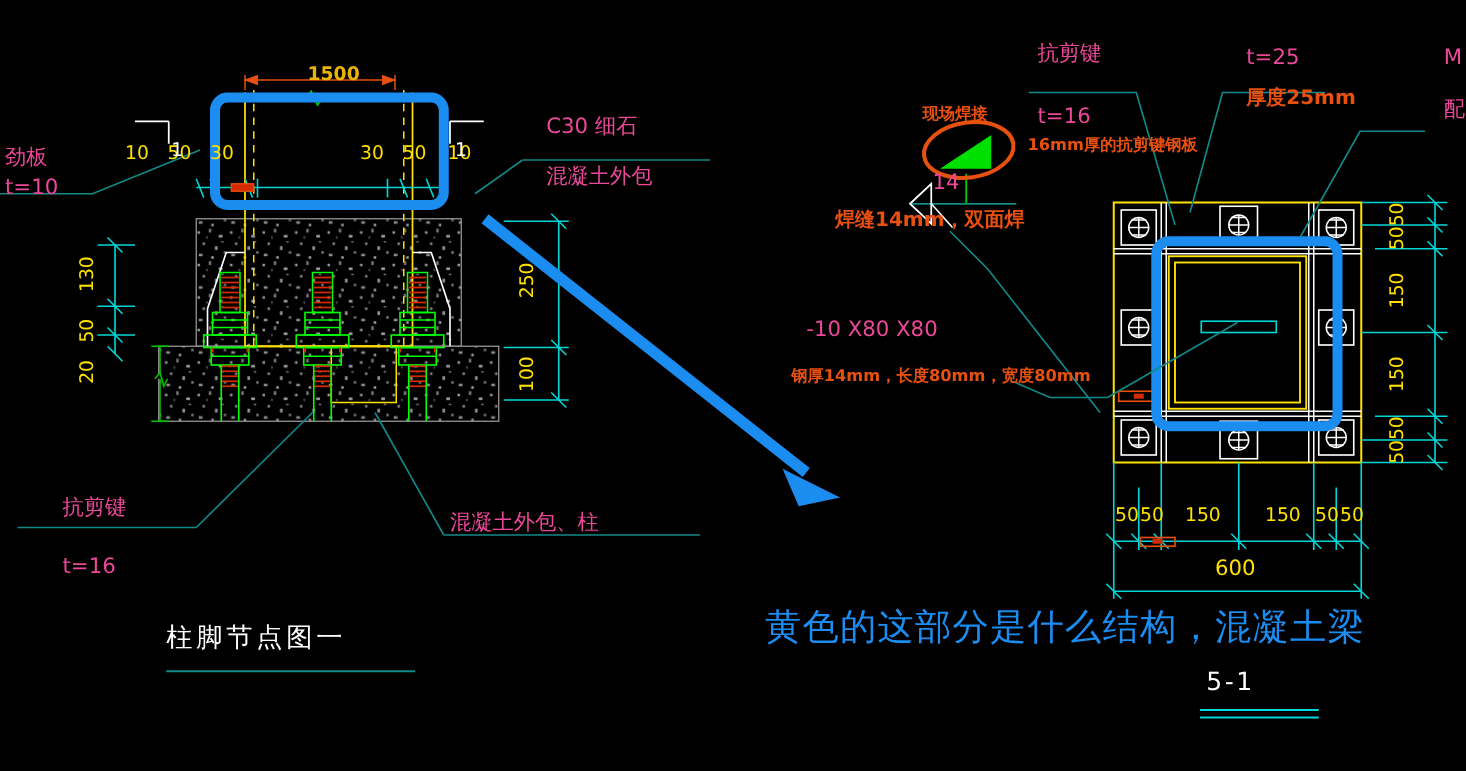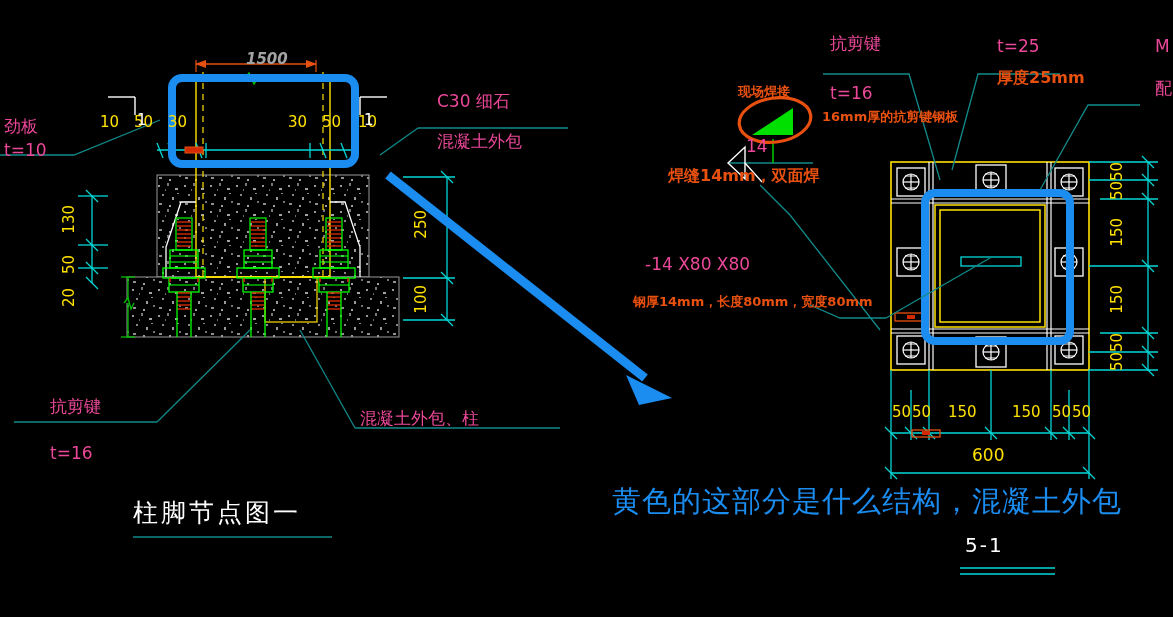--- a/index.html
+++ b/index.html
@@ -10,21 +10,21 @@
 
   .txt{position:absolute;white-space:pre;line-height:1;}
 
   .dimnum{font-size:15px;color:#ffe100;letter-spacing:0px;}
   .dimnum-v{font-size:15px;color:#ffe100;
             writing-mode:vertical-rl;transform:rotate(180deg);}
   .lbl{font-size:17px;color:#ec4899;}
   .lbl-sm{font-size:15px;color:#ffffff;}
   .red-note{font-size:13px;color:#e8500f;font-weight:bold;}
   .red-note-lg{font-size:16px;color:#e8500f;font-weight:bold;}
-  .title-cn{font-size:25px;color:#ffffff;letter-spacing:3px;font-family:Liberation Serif, serif;}
+  .title-cn{font-size:21px;color:#ffffff;letter-spacing:3px;font-family:Liberation Serif, serif;}
   .question{font-size:29px;color:#1b8cf0;letter-spacing:1px;}
   .secnum{font-size:20px;color:#ffffff;letter-spacing:2px;}
 </style>
 </head>
 <body>
 
 <div id="stage">
 
 <svg id="cad" viewBox="0 0 1173 617" xmlns="http://www.w3.org/2000/svg">
   <defs>
@@ -386,21 +386,21 @@
 <div class="txt lbl" style="left:4px;top:142px;">t=10</div>
 
 <div class="txt lbl" style="left:437px;top:93px;">C30 细石</div>
 <div class="txt lbl" style="left:437px;top:133px;text-align:right;">混凝土外包</div>
 
 <div class="txt lbl" style="left:50px;top:398px;">抗剪键</div>
 <div class="txt lbl" style="left:50px;top:445px;">t=16</div>
 
 <div class="txt lbl" style="left:360px;top:410px;">混凝土外包、柱</div>
 
-<div class="txt dimnum" style="left:246px;top:52px;color:#a3a3a3;font-weight:bold;font-style:italic;">1500</div>
+<div class="txt dimnum" style="left:246px;top:52px;color:#eab308;font-weight:bold;">1500</div>
 
 <div class="txt dimnum" style="left:100px;top:115px;">10</div>
 <div class="txt dimnum" style="left:134px;top:115px;">50</div>
 <div class="txt dimnum" style="left:168px;top:115px;">30</div>
 <div class="txt dimnum" style="left:288px;top:115px;">30</div>
 <div class="txt dimnum" style="left:322px;top:115px;">50</div>
 <div class="txt dimnum" style="left:358px;top:115px;">10</div>
 
 <div class="txt dimnum-v" style="left:62px;top:205px;">130</div>
 <div class="txt dimnum-v" style="left:62px;top:255px;">50</div>
@@ -418,21 +418,21 @@
 <div class="txt lbl" style="left:746px;top:138px;">14</div>
 <div class="txt red-note-lg" style="left:668px;top:168px;">焊缝14mm，双面焊</div>
 
 <div class="txt lbl" style="left:830px;top:35px;">抗剪键</div>
 <div class="txt lbl" style="left:830px;top:85px;">t=16</div>
 <div class="txt red-note" style="left:822px;top:110px;">16mm厚的抗剪键钢板</div>
 
 <div class="txt lbl" style="left:997px;top:38px;">t=25</div>
 <div class="txt red-note-lg" style="left:997px;top:70px;">厚度25mm</div>
 
-<div class="txt lbl" style="left:645px;top:256px;">-14 X80 X80</div>
+<div class="txt lbl" style="left:645px;top:256px;">-10 X80 X80</div>
 <div class="txt red-note" style="left:633px;top:295px;">钢厚14mm，长度80mm，宽度80mm</div>
 
 <div class="txt lbl" style="left:1155px;top:38px;">M</div>
 <div class="txt lbl" style="left:1155px;top:80px;">配</div>
 
 <div class="txt dimnum-v" style="left:1110px;top:162px;">50</div>
 <div class="txt dimnum-v" style="left:1110px;top:181px;">50</div>
 <div class="txt dimnum-v" style="left:1110px;top:218px;">150</div>
 <div class="txt dimnum-v" style="left:1110px;top:285px;">150</div>
 <div class="txt dimnum-v" style="left:1110px;top:333px;">50</div>
@@ -442,15 +442,15 @@
 <div class="txt dimnum" style="left:912px;top:405px;">50</div>
 <div class="txt dimnum" style="left:948px;top:405px;">150</div>
 <div class="txt dimnum" style="left:1012px;top:405px;">150</div>
 <div class="txt dimnum" style="left:1052px;top:405px;">50</div>
 <div class="txt dimnum" style="left:1072px;top:405px;">50</div>
 <div class="txt dimnum" style="left:972px;top:447px;font-size:17px;">600</div>
 
 <div class="txt secnum" style="left:965px;top:535px;">5-1</div>
 <div class="txt secnum" style="left:960px;top:616px;">MJ-1</div>
 
-<div class="txt question" style="left:612px;top:487px;">黄色的这部分是什么结构，混凝土外包</div>
+<div class="txt question" style="left:612px;top:487px;">黄色的这部分是什么结构，混凝土梁</div>
 
 </div>
 
 </body></html>

